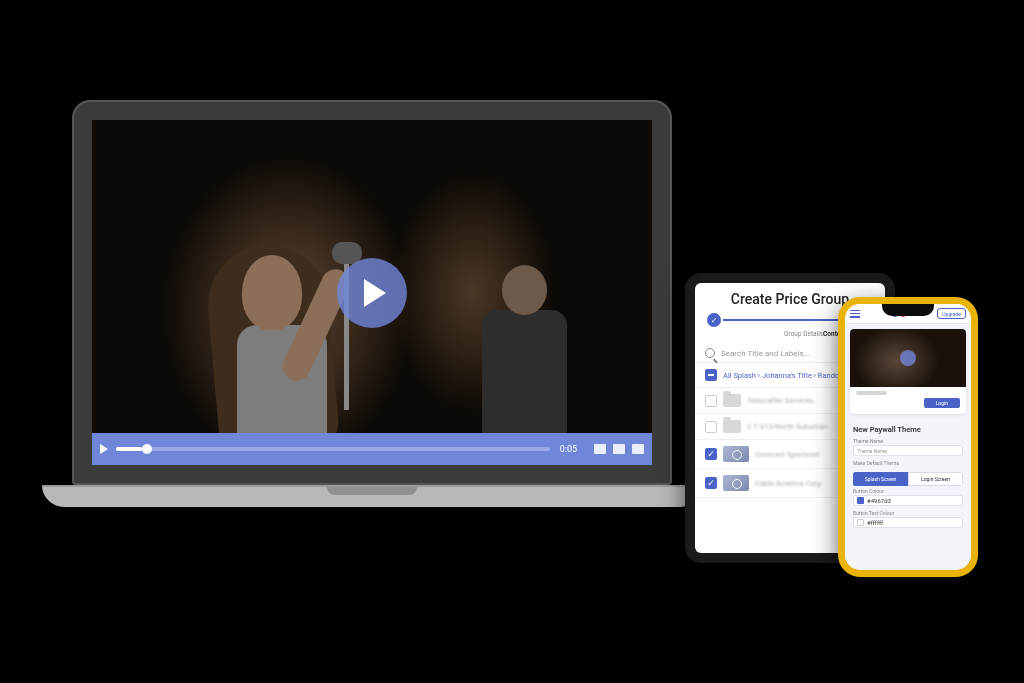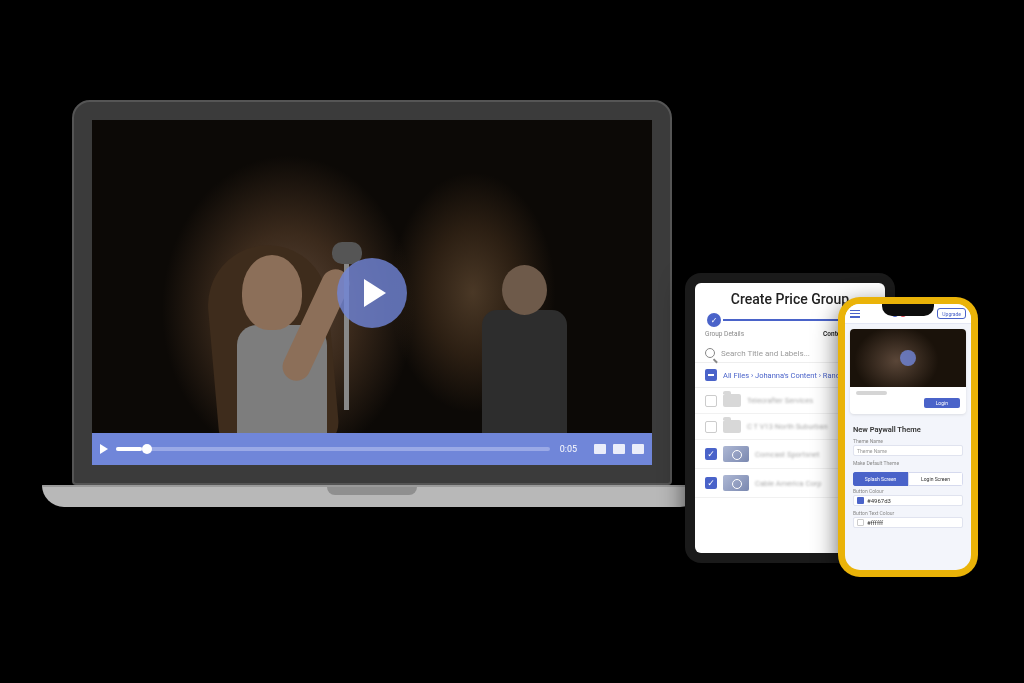--- a/index.html
+++ b/index.html
@@ -38,21 +38,21 @@
   
   .tablet{position:absolute;left:685px;top:273px;width:210px;height:290px;background:#1a1a1a;border-radius:16px;padding:10px;box-shadow:0 8px 25px rgba(0,0,0,.6)}
   .tablet-screen{background:#fff;width:100%;height:100%;border-radius:6px;overflow:hidden;font-size:8px;color:#333;display:flex;flex-direction:column}
   .t-title{font-size:14px;font-weight:500;text-align:center;padding:8px 0 6px;color:#222}
   .t-stepper{display:flex;align-items:center;justify-content:center;padding:0 12px 3px}
   .t-step{width:14px;height:14px;border-radius:50%;display:flex;align-items:center;justify-content:center;color:#fff;font-size:8px}
   .t-step.done{background:#4a63c9}
   .t-step.done::before{content:"✓"}
   .t-step.cur{background:#4a63c9}
   .t-line{flex:1;height:2px;background:#4a63c9;margin:0 2px}
-  .t-step-labels{display:flex;justify-content:space-between;padding:0 10px 6px;font-size:6.5px;color:#888}
+  .t-step-labels{display:flex;justify-content:flex-end;padding:0 10px 6px;font-size:6.5px;color:#888}
   .t-step-labels .active{color:#222;font-weight:600}
   .t-search{display:flex;align-items:flex-end;padding:4px 10px;color:#9a9a9a}
   .mag{width:10px;height:10px;border:1.5px solid #888;border-radius:50%;position:relative;margin-right:6px}
   .mag::after{content:"";position:absolute;right:-4px;bottom:-4px;width:5px;height:1.5px;background:#888;transform:rotate(45deg)}
   .t-crumb-row{display:flex;align-items:center;padding:6px 10px;border-top:1px solid #eee;border-bottom:1px solid #eee;color:#4a63c9;font-size:7.5px}
   .t-check{width:12px;height:12px;border-radius:2px;margin-right:6px;flex:none}
   .t-check.some{background:#4a63c9;display:flex;align-items:center;justify-content:center}
   .t-check.some::before{content:"";width:6px;height:2px;background:#fff}
   .t-check.on{background:#4a63c9;display:flex;align-items:center;justify-content:center;color:#fff;font-size:9px}
   .t-check.on::before{content:"✓"}
@@ -142,21 +142,21 @@
     </div>
 
     <div class="t-search">
       <div class="mag"></div>
       <span>Search Title and Labels...</span>
     </div>
 
     <div class="t-crumb-row">
       <div class="t-check some"></div>
       <span>
-        <span>All Files</span> › <span>Johanna's Content</span> › <span>Random</span>
+        <span>All Splash</span> › <span>Johanna's Title</span> › <span>Random</span>
       </span>
     </div>
 
     <div class="t-item">
       <div class="t-check off"></div>
       <div class="t-folder"></div>
       <span class="blur-text">Telecrafter Services</span>
     </div>
     <div class="t-item">
       <div class="t-check off"></div>

